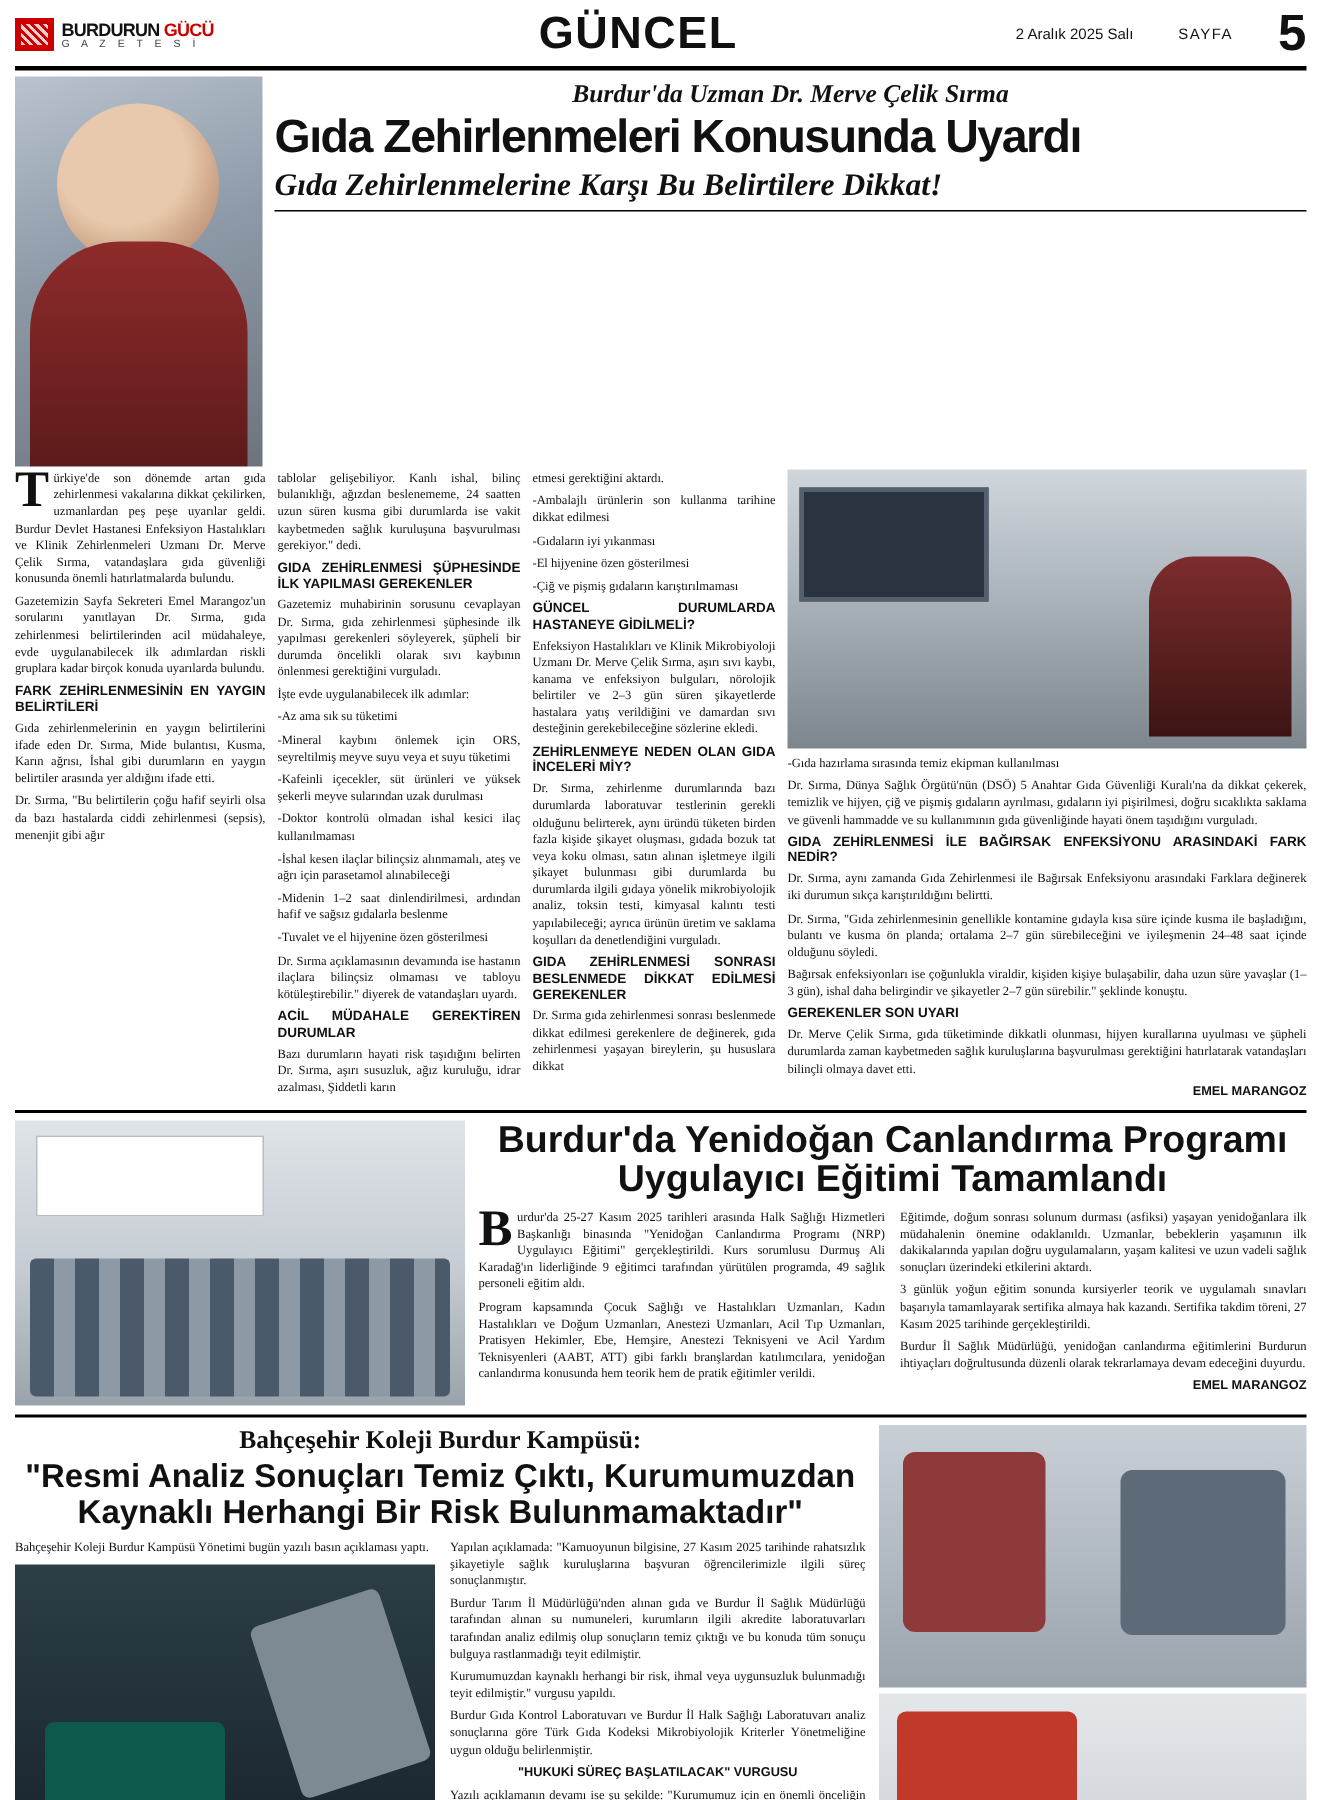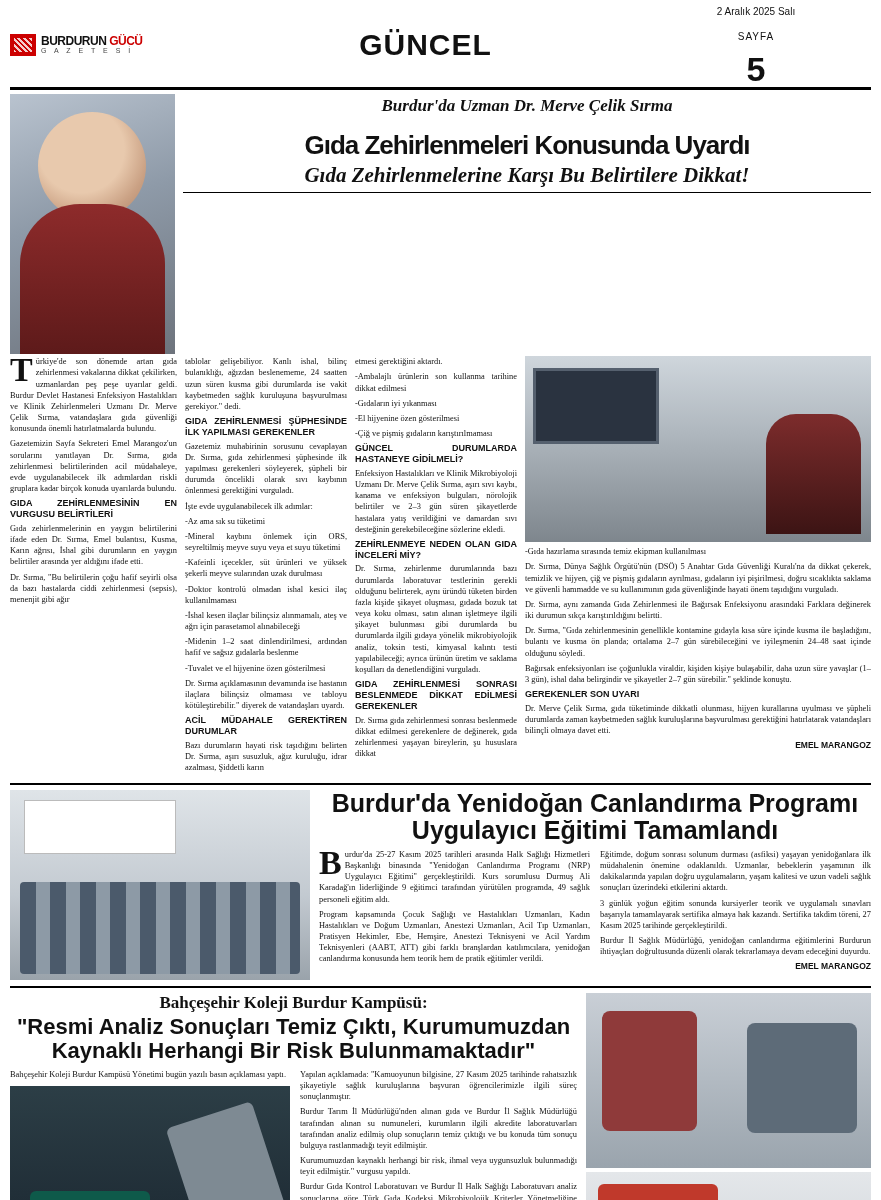--- a/index.html
+++ b/index.html
@@ -17,40 +17,40 @@
      border-bottom: 3px solid #000; padding-bottom:4px; margin-bottom:4px; }
   .logo-wrap { display:flex; align-items:center; gap:5px; width:200px; }
   .logo-badge { width:26px; height:22px; background:#c00; position:relative; }
   .logo-badge:after { content:""; position:absolute; left:4px; top:4px; width:18px; height:14px;
      background: repeating-linear-gradient(45deg,#fff 0 2px,#c00 2px 4px); opacity:.8;}
   .logo-text { line-height:1; }
   .logo-text .l1 { font-family:Liberation Sans, sans-serif; font-weight:bold; font-size:12px; letter-spacing:-0.5px; }
   .logo-text .l1 .g { color:#c00; }
   .logo-text .l2 { font-family:"Liberation Sans",sans-serif; font-size:7px; letter-spacing:3px; color:#444; }
   .section-title { font-family:"Liberation Sans",sans-serif; font-weight:bold; font-size:30px; letter-spacing:1px; flex:1; text-align:center; }
-  .mast-right { display:flex; align-items:center; gap:14px; width:230px; justify-content:flex-end;flex-direction:column; }
+  .mast-right { display:flex; align-items:center; gap:30px; width:230px; justify-content:flex-end; }
   .mast-date { font-family:"Liberation Sans",sans-serif; font-size:10px; }
   .mast-sayfa { font-family:"Liberation Sans",sans-serif; font-size:10px; letter-spacing:1px; }
   .mast-pageno { font-family:"Liberation Sans",sans-serif; font-weight:bold; font-size:34px; line-height:0.8; }
 
   
   .top-story { display:flex; gap:8px; }
   .portrait { width:165px; flex:0 0 165px; }
   .ph { background:#d8d8d8; position:relative; overflow:hidden; }
   .ph-portrait { height:260px; background:linear-gradient(160deg,#b9c3cf 0%,#8e9aa8 45%,#6d737c 100%); }
   .ph-portrait:before{ content:""; position:absolute; left:28px; top:18px; width:108px; height:108px; border-radius:50%;
      background:radial-gradient(circle at 40% 35%, #e8c9ad 0 45%, #caa184 70%, #a97f63 100%); }
   .ph-portrait:after{ content:""; position:absolute; left:10px; top:110px; width:145px; height:150px; border-radius:60px 60px 0 0;
      background:linear-gradient(180deg,#8e2b2b,#5d1a1a); }
   .story-head { flex:1; }
   .kicker { text-align:center; font-family:"Liberation Serif",serif; font-style:italic; font-weight:bold;
      font-size:17px; margin:2px 0 0; }
-  .headline { text-align:center; font-family:"Liberation Sans",sans-serif; font-weight:bold;
-     font-size:26px; line-height:1.02; margin:16px 0 4px; letter-spacing:-1px; }
-  .subhead { text-align:center; font-style:italic; font-weight:bold; font-size:21px; margin:0 0 4px; }
+  .headline { font-family:"Liberation Sans",sans-serif; font-weight:bold;
+     font-size:31px; line-height:1.02; margin:2px 0 4px; letter-spacing:-1px; }
+  .subhead { font-style:italic; font-weight:bold; font-size:21px; margin:0 0 4px; }
   .rule { border-top:1px solid #000; margin:3px 0; }
 
   
   .cols5 { display:flex; gap:8px; margin-top:2px; }
   .col { font-size:8.4px; line-height:1.33; text-align:justify; }
   .col p { margin:0 0 4px; }
   .col .sub { font-family:"Liberation Sans",sans-serif; font-weight:bold; font-size:9px; line-height:1.2; margin:3px 0 3px; }
   .dropcap:first-letter { float:left; font-size:34px; line-height:28px; font-weight:bold; padding-right:3px; font-family:"Liberation Serif",serif;}
   .photo-block { margin-bottom:4px; }
   .ph-room { height:186px; background:linear-gradient(180deg,#cfd6dc 0%,#b0b8bf 40%,#7e868d 100%); position:relative; }
@@ -122,22 +122,22 @@
       <div class="subhead">Gıda Zehirlenmelerine Karşı Bu Belirtilere Dikkat!</div>
       <div class="rule"></div>
     </div>
   </div>
 
   <div class="cols5">
 
     <div class="col" style="width:167px;flex:0 0 167px;">
       <p class="dropcap">Türkiye'de son dönemde artan gıda zehirlenmesi vakalarına dikkat çekilirken, uzmanlardan peş peşe uyarılar geldi. Burdur Devlet Hastanesi Enfeksiyon Hastalıkları ve Klinik Zehirlenmeleri Uzmanı Dr. Merve Çelik Sırma, vatandaşlara gıda güvenliği konusunda önemli hatırlatmalarda bulundu.</p>
       <p>Gazetemizin Sayfa Sekreteri Emel Marangoz'un sorularını yanıtlayan Dr. Sırma, gıda zehirlenmesi belirtilerinden acil müdahaleye, evde uygulanabilecek ilk adımlardan riskli gruplara kadar birçok konuda uyarılarda bulundu.</p>
-      <div class="sub">GIDA ZEHİRLENMESİNİN EN VURGUSU BELİRTİLERİ</div>
-      <p>Gıda zehirlenmelerinin en yaygın belirtilerini ifade eden Dr. Sırma, Emel bulantısı, Kusma, Karın ağrısı, İshal gibi durumların en yaygın belirtiler arasında yer aldığını ifade etti.</p>
+      <div class="sub">FARK ZEHİRLENMESİNİN EN YAYGIN BELİRTİLERİ</div>
+      <p>Gıda zehirlenmelerinin en yaygın belirtilerini ifade eden Dr. Sırma, Mide bulantısı, Kusma, Karın ağrısı, İshal gibi durumların en yaygın belirtiler arasında yer aldığını ifade etti.</p>
       <p>Dr. Sırma, "Bu belirtilerin çoğu hafif seyirli olsa da bazı hastalarda ciddi zehirlenmesi (sepsis), menenjit gibi ağır</p>
     </div>
 
     <div class="col" style="width:162px;flex:0 0 162px;">
       <p>tablolar gelişebiliyor. Kanlı ishal, bilinç bulanıklığı, ağızdan beslenememe, 24 saatten uzun süren kusma gibi durumlarda ise vakit kaybetmeden sağlık kuruluşuna başvurulması gerekiyor." dedi.</p>
       <div class="sub">GIDA ZEHİRLENMESİ ŞÜPHESİNDE İLK YAPILMASI GEREKENLER</div>
       <p>Gazetemiz muhabirinin sorusunu cevaplayan Dr. Sırma, gıda zehirlenmesi şüphesinde ilk yapılması gerekenleri söyleyerek, şüpheli bir durumda öncelikli olarak sıvı kaybının önlenmesi gerektiğini vurguladı.</p>
       <p>İşte evde uygulanabilecek ilk adımlar:</p>
       <p>-Az ama sık su tüketimi</p>
       <p>-Mineral kaybını önlemek için ORS, seyreltilmiş meyve suyu veya et suyu tüketimi</p>
@@ -164,20 +164,21 @@
       <div class="sub">GIDA ZEHİRLENMESİ SONRASI BESLENMEDE DİKKAT EDİLMESİ GEREKENLER</div>
       <p>Dr. Sırma gıda zehirlenmesi sonrası beslenmede dikkat edilmesi gerekenlere de değinerek, gıda zehirlenmesi yaşayan bireylerin, şu hususlara dikkat</p>
     </div>
 
     <div class="col" style="flex:1;">
       <div class="photo-block">
         <div class="ph ph-room"></div>
       </div>
       <p>-Gıda hazırlama sırasında temiz ekipman kullanılması</p>
       <p>Dr. Sırma, Dünya Sağlık Örgütü'nün (DSÖ) 5 Anahtar Gıda Güvenliği Kuralı'na da dikkat çekerek, temizlik ve hijyen, çiğ ve pişmiş gıdaların ayrılması, gıdaların iyi pişirilmesi, doğru sıcaklıkta saklama ve güvenli hammadde ve su kullanımının gıda güvenliğinde hayati önem taşıdığını vurguladı.</p>
+      <div class="sub">GIDA ZEHİRLENMESİ İLE BAĞIRSAK ENFEKSİYONU ARASINDAKİ FARK NEDİR?</div>
       <p>Dr. Sırma, aynı zamanda Gıda Zehirlenmesi ile Bağırsak Enfeksiyonu arasındaki Farklara değinerek iki durumun sıkça karıştırıldığını belirtti.</p>
       <p>Dr. Sırma, "Gıda zehirlenmesinin genellikle kontamine gıdayla kısa süre içinde kusma ile başladığını, bulantı ve kusma ön planda; ortalama 2–7 gün sürebileceğini ve iyileşmenin 24–48 saat içinde olduğunu söyledi.</p>
       <p>Bağırsak enfeksiyonları ise çoğunlukla viraldir, kişiden kişiye bulaşabilir, daha uzun süre yavaşlar (1–3 gün), ishal daha belirgindir ve şikayetler 2–7 gün sürebilir." şeklinde konuştu.</p>
       <div class="sub">GEREKENLER SON UYARI</div>
       <p>Dr. Merve Çelik Sırma, gıda tüketiminde dikkatli olunması, hijyen kurallarına uyulması ve şüpheli durumlarda zaman kaybetmeden sağlık kuruluşlarına başvurulması gerektiğini hatırlatarak vatandaşları bilinçli olmaya davet etti.</p>
       <div class="byline">EMEL MARANGOZ</div>
     </div>
   </div>
 
   <div class="section-sep"></div>

